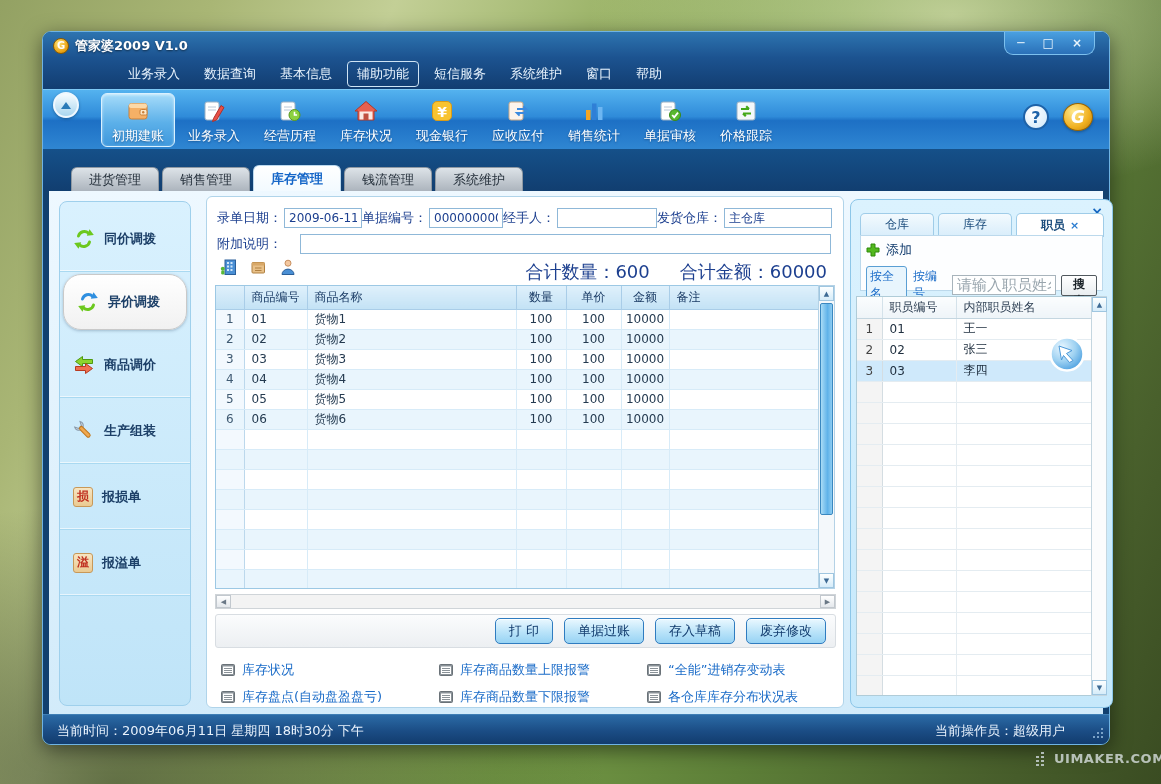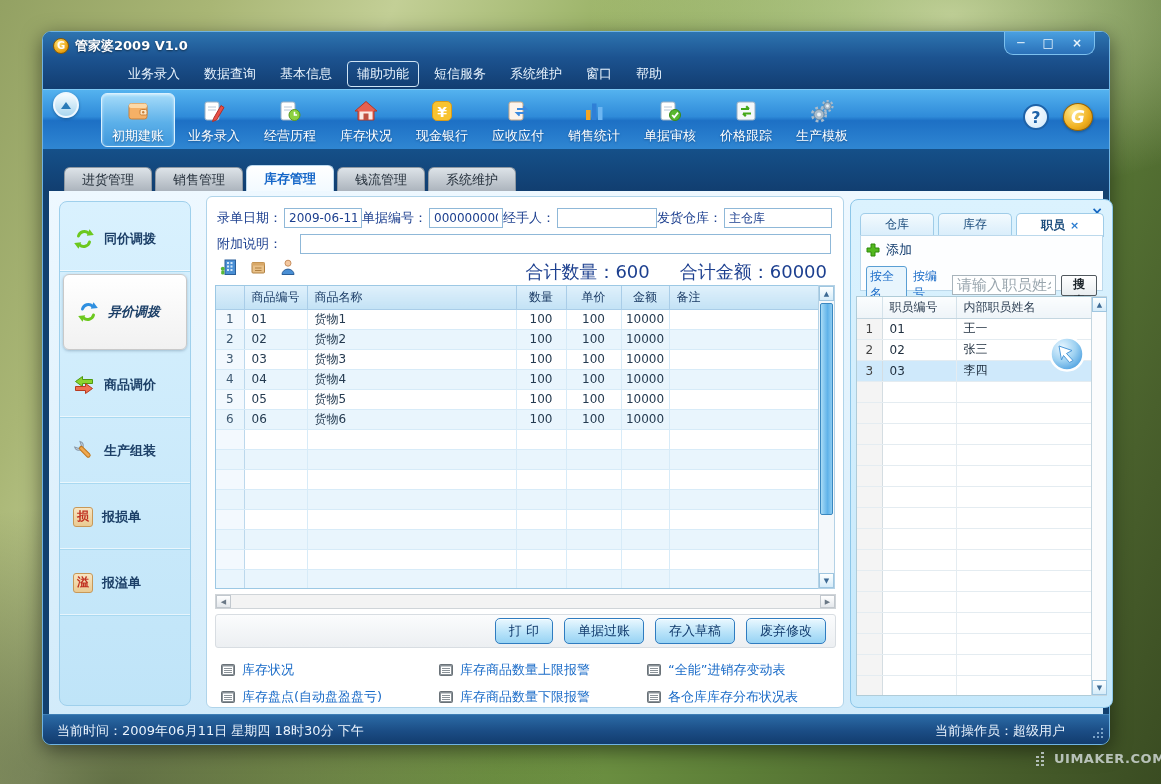--- a/index.html
+++ b/index.html
@@ -48,39 +48,39 @@
   .icon svg { display:block; }
   .tb-right { position:absolute; right:16px; top:13px; display:flex; align-items:center; gap:14px; }
   .help-circle { width:26px; height:26px; border-radius:50%; background:radial-gradient(circle at 35% 30%,#ffffff,#cfe8fa);
     border:2px solid #1d62a8; color:#1d62a8; font-weight:bold; font-size:16px;
     display:flex; align-items:center; justify-content:center; }
   .brand-g { width:30px; height:28px; border-radius:50%;
     background:radial-gradient(circle at 35% 30%,#ffe98e,#f0b020 60%,#c07c08);
     border:1px solid #9a6400; color:#fff; font-weight:bold; font-style:italic; font-size:17px;
     display:flex; align-items:center; justify-content:center; box-shadow:0 1px 3px rgba(0,30,60,.4); }
   
-  .tabstrip { height:42px; background:linear-gradient(#155089,#113e70); padding:16px 0 0 21px; }
+  .tabstrip { height:42px; background:linear-gradient(#155089,#113e70); padding:16px 0 0 28px; }
   .tabs { display:flex; gap:3px; height:26px; align-items:flex-end; }
   .tab { height:24px; padding:0 17px; display:flex; align-items:center; border-radius:6px 6px 0 0;
     background:linear-gradient(#dde3e8,#acb4bd); border:1px solid #8f99a3; border-bottom:none;
     color:#26313c; font-size:13px; }
   .tab.active { height:26px; background:linear-gradient(#ffffff,#f2faff);
     border-color:#bcd9ee; color:#1566c8; font-weight:bold; }
   
   .content { position:absolute; left:6px; right:6px; top:159px; height:525px;
     background:linear-gradient(#eef8ff,#d2ebfa); }
   
   .sidebar { position:absolute; left:10px; top:10px; width:132px; height:505px;
     background:linear-gradient(#d9f1fe,#bfe4f8); border:1px solid #9fd0ec; border-radius:8px;
     padding-top:4px; overflow:hidden; }
   .side-item { height:66px; display:flex; align-items:center; gap:9px; padding-left:13px;
     border-bottom:1px solid #a9d9f1; box-shadow:inset 0 -1px 0 rgba(255,255,255,.6);
     color:#1d4068; font-size:13px; font-weight:bold; }
   .side-item.active { background:linear-gradient(#ffffff,#f1f1f1); border:1px solid #c9c9c9;
-    border-radius:6px; margin:2px 3px; height:76px; box-shadow:0 1px 3px rgba(60,90,120,.35);font-style:italic; }
+    border-radius:18px; margin:2px 3px; height:56px; box-shadow:0 1px 3px rgba(60,90,120,.35); }
   .box-icon { width:20px; height:20px; background:linear-gradient(#f7e5c2,#eaca92);
     border:1px solid #c89858; border-radius:3px; color:#c03020; font-size:12px; font-weight:bold;
     display:flex; align-items:center; justify-content:center; }
   
   .main-panel { position:absolute; left:157px; top:5px; width:638px; height:512px;
     background:#fff; border:1px solid #b0d4ea; border-radius:6px; }
   .f-label { color:#1c3f8f; font-size:13px; white-space:nowrap; }
   .f-input { height:20px; border:1px solid #8fb8d8; font-size:12px; color:#1c3f8f; padding:0 4px;
     font-family:"DejaVu Sans","Liberation Sans",sans-serif; }
   .f-row1 { position:absolute; top:11px; left:10px; right:12px; display:flex;
@@ -301,33 +301,20 @@
             <span class="tb-label">单据审核</span>
           </div>
           <div class="tb-btn">
             <span class="icon">
               <svg width="26" height="26" viewBox="0 0 26 26">
                 <rect x="4" y="4" width="18" height="18" rx="2" fill="#f4f8fa" stroke="#9ab0c4"></rect>
                 <path d="M8 11 h8 m0 0 l-2.8-2.8 M18 15.5 h-8 m0 0 l2.8 2.8" stroke="#44a818" stroke-width="2.2" fill="none"></path>
               </svg>
             </span>
             <span class="tb-label">价格跟踪</span>
-          </div>
-          <div class="tb-btn">
-            <span class="icon">
-              <svg width="26" height="26" viewBox="0 0 26 26">
-                <circle cx="10" cy="16.5" r="6.8" fill="none" stroke="#aabccc" stroke-width="2.6" stroke-dasharray="2.8 2.8"></circle>
-                <circle cx="10" cy="16.5" r="5" fill="#a8bccc" stroke="#7490a8"></circle>
-                <circle cx="10" cy="16.5" r="2" fill="#eef4f8"></circle>
-                <circle cx="18.5" cy="8" r="5" fill="none" stroke="#aabccc" stroke-width="2.2" stroke-dasharray="2.2 2.2"></circle>
-                <circle cx="18.5" cy="8" r="3.6" fill="#a8bccc" stroke="#7490a8"></circle>
-                <circle cx="18.5" cy="8" r="1.4" fill="#eef4f8"></circle>
-              </svg>
-            </span>
-            <span class="tb-label">生产模板</span>
           </div>
         </div>
       <div class="tb-right">
         <div class="help-circle">?</div>
         <div class="brand-g">G</div>
       </div>
     </div>
 
     <div class="tabstrip">
       <div class="tabs">

